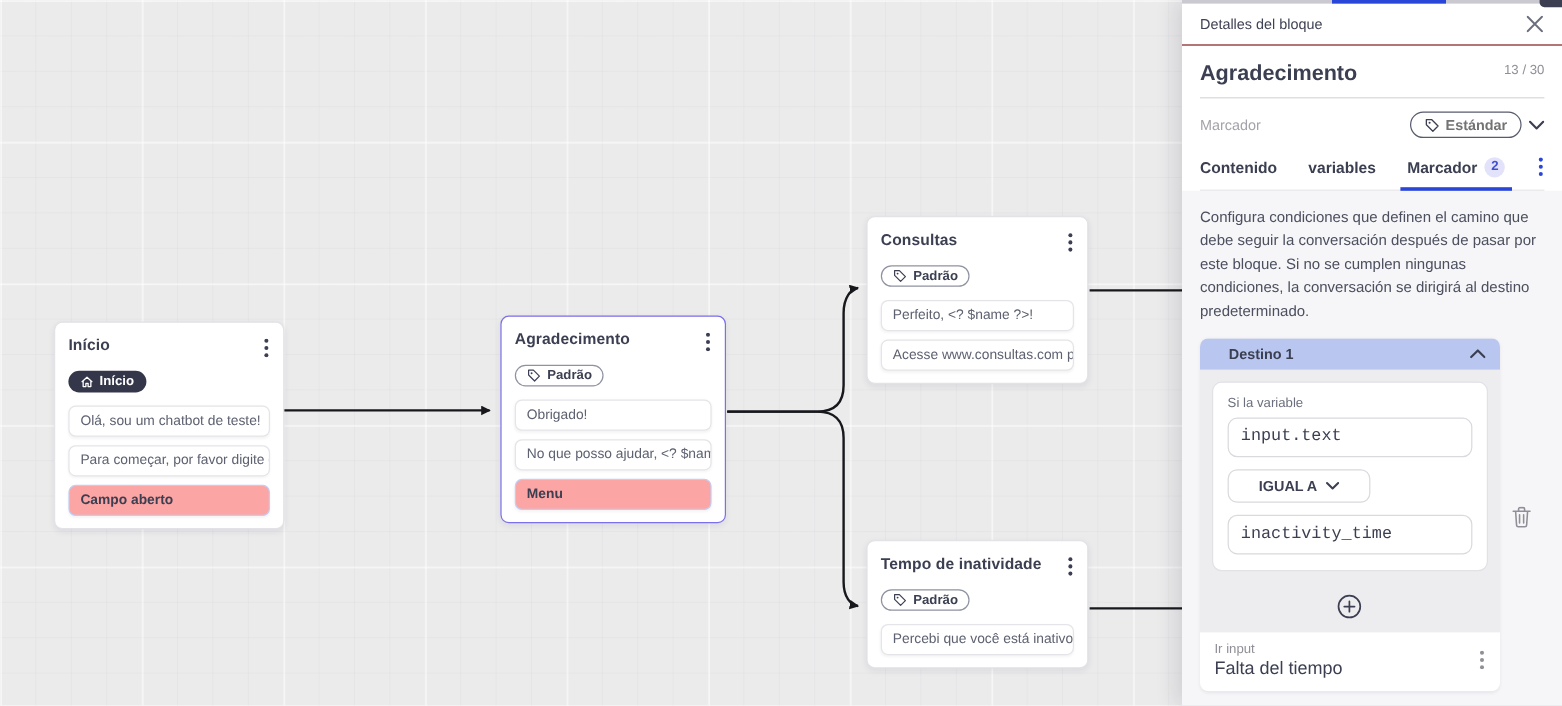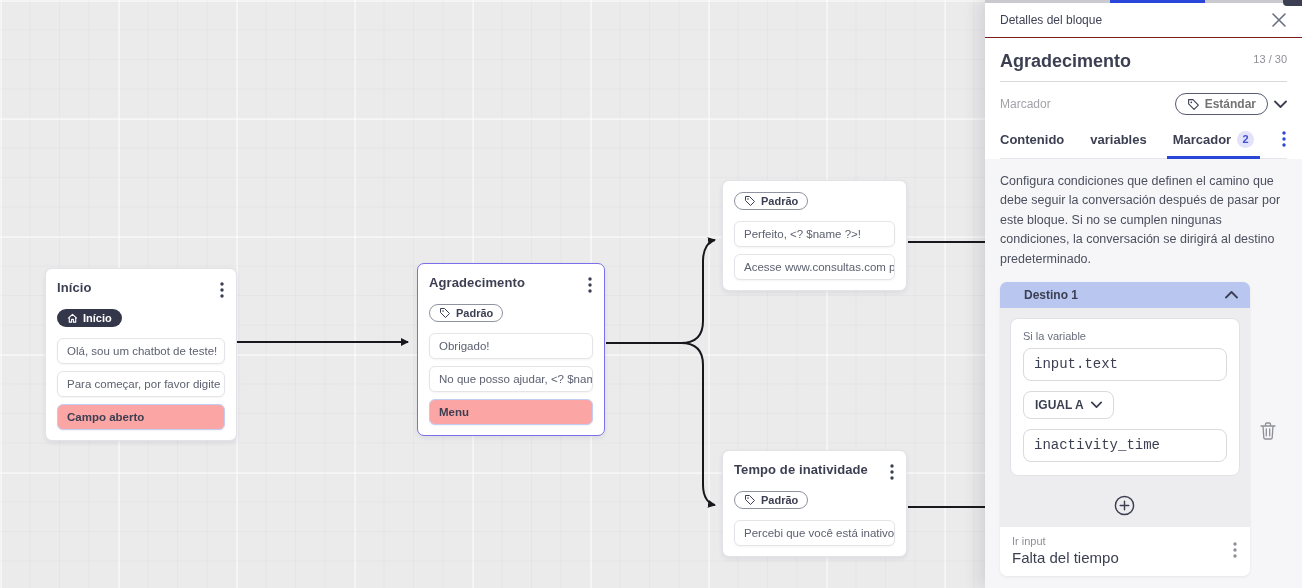--- a/index.html
+++ b/index.html
@@ -78,21 +78,21 @@
   .dest-head { background:#b9c6f0; display:flex; justify-content:space-between; align-items:center;
     padding:6px 12px; cursor:pointer; }
   .dest-head-title { font-size:12px; font-weight:700;padding-left:12px; }
   .dest-card { background:#fff; border:1px solid #e1e1e6; border-radius:8px; margin:10px;
     padding:11px 12px 13px; }
   .cond-label { font-size:11px; color:#6b6f7e; margin-bottom:6px; }
   .txt-input { width:100%; height:33px; border:1px solid #d9d9de; border-radius:8px;
     padding:0 10px; font-size:14px; color:#3b3f51; background:#fff;
     font-family:Liberation Mono, monospace; }
   .op-btn { display:inline-flex; align-items:center; gap:7px; background:#fff;
-    border:1px solid #d9d9de; border-radius:8px; padding:6px 11px; font-size:12px;
+    border:1px solid #d9d9de; border-radius:8px; padding:6px 25px; font-size:12px;
     font-weight:700; color:#3b3f51; margin:10px 0; cursor:pointer;
     font-family:"Liberation Sans", sans-serif; }
   .plus-row { display:flex; justify-content:center; padding:7px 0 9px; }
   .dest-foot { background:#fff; display:flex; justify-content:space-between; align-items:center;
     padding:8px 12px 10px; }
   .goto-label { font-size:11px; color:#8f8f97; margin-bottom:2px; }
   .goto-value { font-size:15px; color:#3b3f51; }
   .trash-col { width:40px; display:flex; justify-content:center; padding-top:4px; }
 
   .body-divider { border:none; border-top:1px solid #e2e2e6; margin:12px -15px 0 -15px; }
@@ -158,20 +158,30 @@
       <span>Padrão</span>
     </span>
     <div class="rows">
       <div class="msg">Obrigado!</div>
       <div class="msg">No que posso ajudar, &lt;? $name ...</div>
       <div class="msg hl">Menu</div>
     </div>
   </div>
 
   <div class="node" style="left:722px; top:180px; width:185px;">
+    <div class="node-head">
+      <span class="node-title">Consultas</span>
+      <button class="kebab">
+        <svg width="4" height="16" viewBox="0 0 4 16">
+            <circle cx="2" cy="2" r="1.7" fill="#3b3f51"></circle>
+            <circle cx="2" cy="8" r="1.7" fill="#3b3f51"></circle>
+            <circle cx="2" cy="14" r="1.7" fill="#3b3f51"></circle>
+          </svg>
+      </button>
+    </div>
     <span class="badge-outline">
       <svg width="12" height="12" viewBox="0 0 24 24">
           <path d="M3 3 H11 L21 13 L13 21 L3 11 Z" fill="none" stroke="#3b3f51" stroke-width="2" stroke-linejoin="round"></path>
           <circle cx="8" cy="8" r="1.6" fill="#3b3f51"></circle>
         </svg>
       <span>Padrão</span>
     </span>
     <div class="rows">
       <div class="msg">Perfeito, &lt;? $name ?&gt;!</div>
       <div class="msg">Acesse www.consultas.com par...</div>

